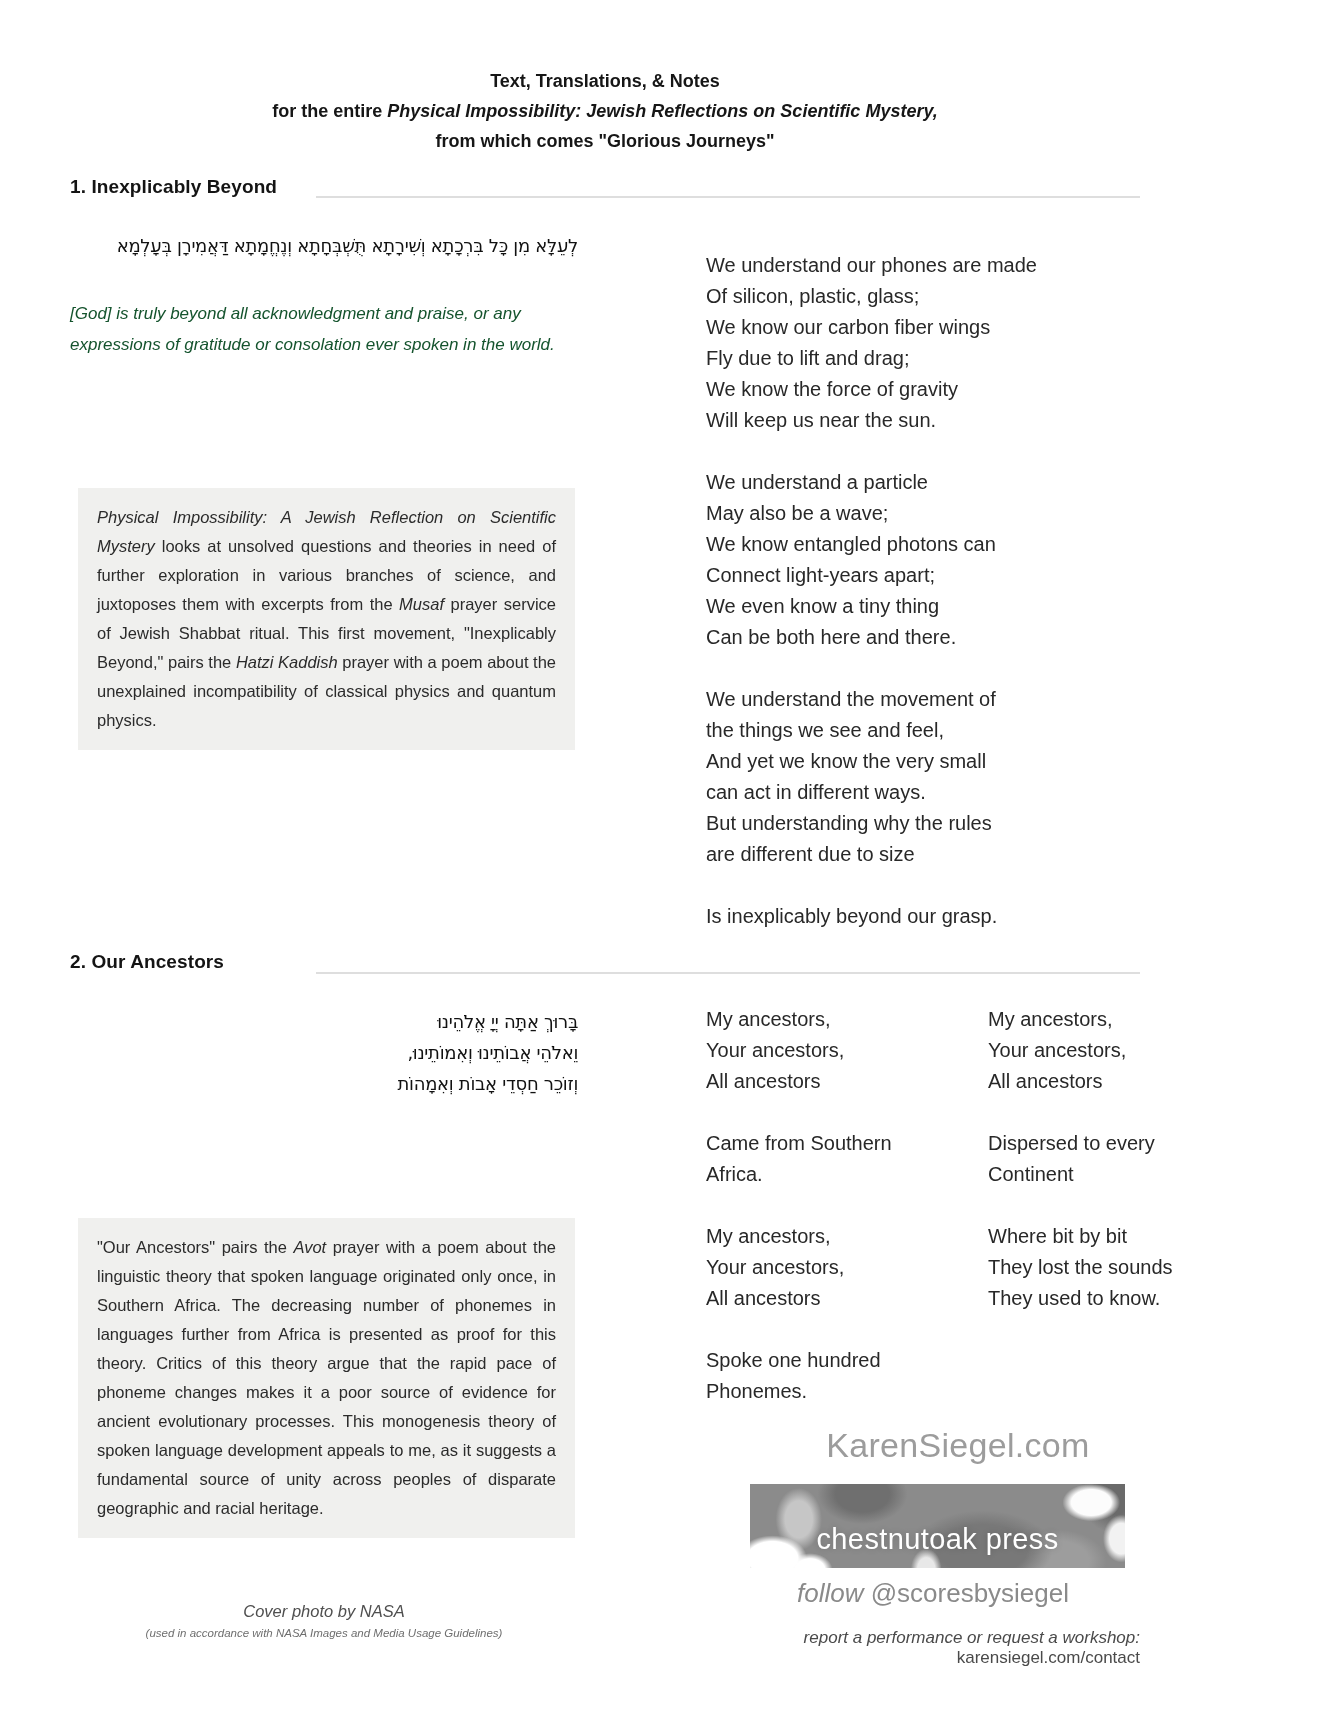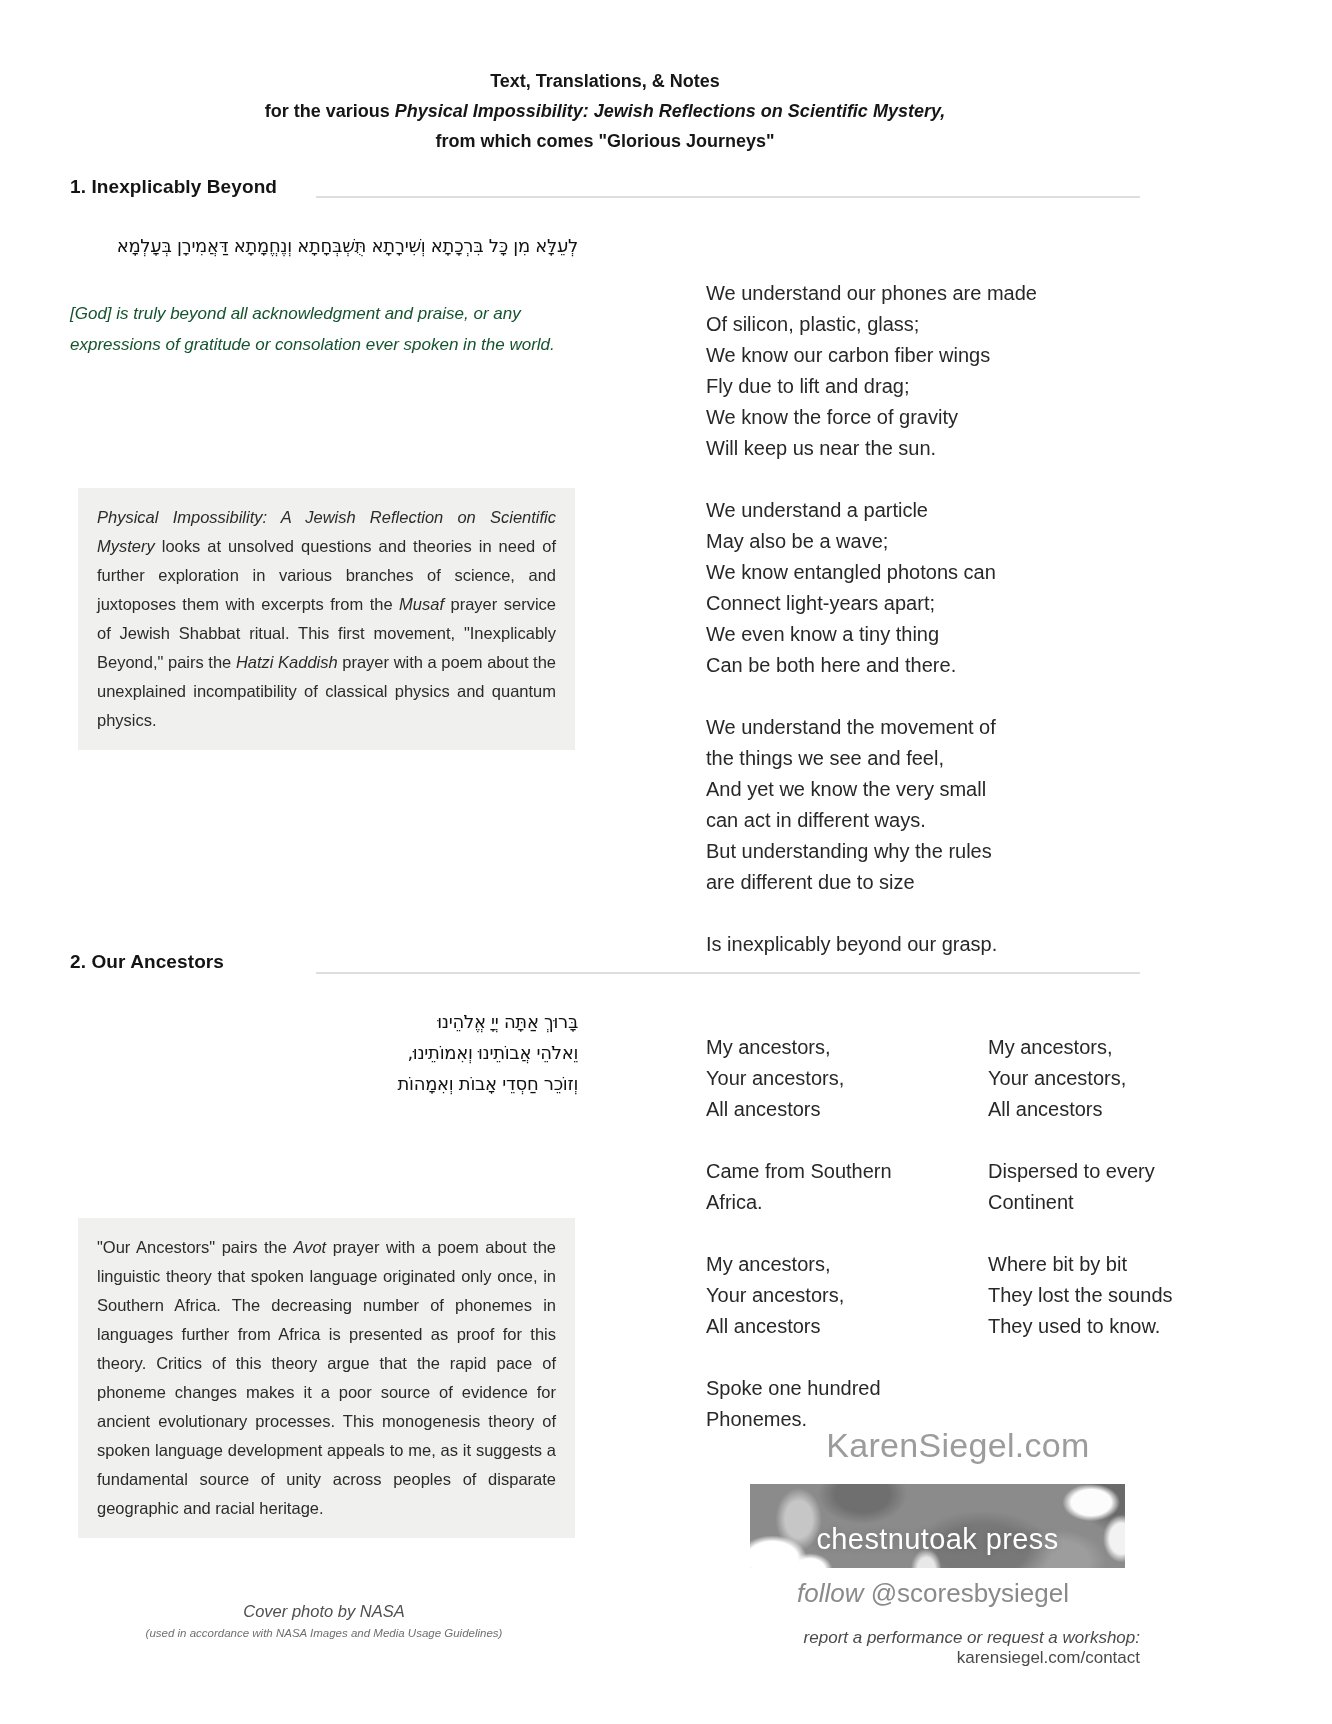--- a/index.html
+++ b/index.html
@@ -46,21 +46,21 @@
   
   .note{
     position:absolute; left:78px; width:497px; box-sizing:border-box;
     background:#f0f0ee; padding:15px 19px;
     text-align:justify; font-size:16.5px; line-height:29px; color:#2b2b2b;
   }
   .note i{font-style:italic;}
   .n1{top:488px;} .n2{top:1218px;}
   
   .poem{
-    position:absolute; font-size:20px; line-height:31px; color:#282828;margin-top:28px;
+    position:absolute; font-size:20px; line-height:31px; color:#282828;
   }
   .p1{top:250px; left:706px; width:450px;}
   .p2a{top:1004px; left:706px; width:264px;}
   .p2b{top:1004px; left:988px; width:264px;}
   .stanza{margin-bottom:31px;}
   
   .cover-credit{
     position:absolute; top:1598px; left:70px; width:508px;
     text-align:center; font-style:italic;
   }
@@ -103,21 +103,21 @@
   }
   .report i{font-style:italic;}
 </style>
 </head>
 <body>
 
 <div class="page">
 
   <header class="doc-header">
     <div class="h-line">Text, Translations, &amp; Notes</div>
-    <div class="h-line"><span>for the various </span><i>Physical Impossibility: Jewish Reflections on Scientific Mystery,</i></div>
+    <div class="h-line"><span>for the entire </span><i>Physical Impossibility: Jewish Reflections on Scientific Mystery,</i></div>
     <div class="h-line">from which comes "Glorious Journeys"</div>
   </header>
 
   <div class="sec-title s1">1. Inexplicably Beyond</div>
   <div class="rule r1"></div>
 
   <div class="hebrew h1">לְעֵלָּא מִן כָּל בִּרְכָתָא וְשִׁירָתָא תֻּשְׁבְּחָתָא וְנֶחֱמָתָא דַּאֲמִירָן בְּעָלְמָא</div>
   <div class="trans t1">[God] is truly beyond all acknowledgment and praise, or any expressions of gratitude or consolation ever spoken in the world.</div>
   <div class="note n1"><i>Physical Impossibility: A Jewish Reflection on Scientific Mystery</i><span> looks at unsolved questions and theories in need of further exploration in various branches of science, and juxtoposes them with excerpts from the </span><i>Musaf</i><span> prayer service of Jewish Shabbat ritual.  This first movement, "Inexplicably Beyond," pairs the </span><i>Hatzi Kaddish</i><span> prayer with a poem about the unexplained incompatibility of classical physics and quantum physics.</span></div>
   <div class="poem p1">

